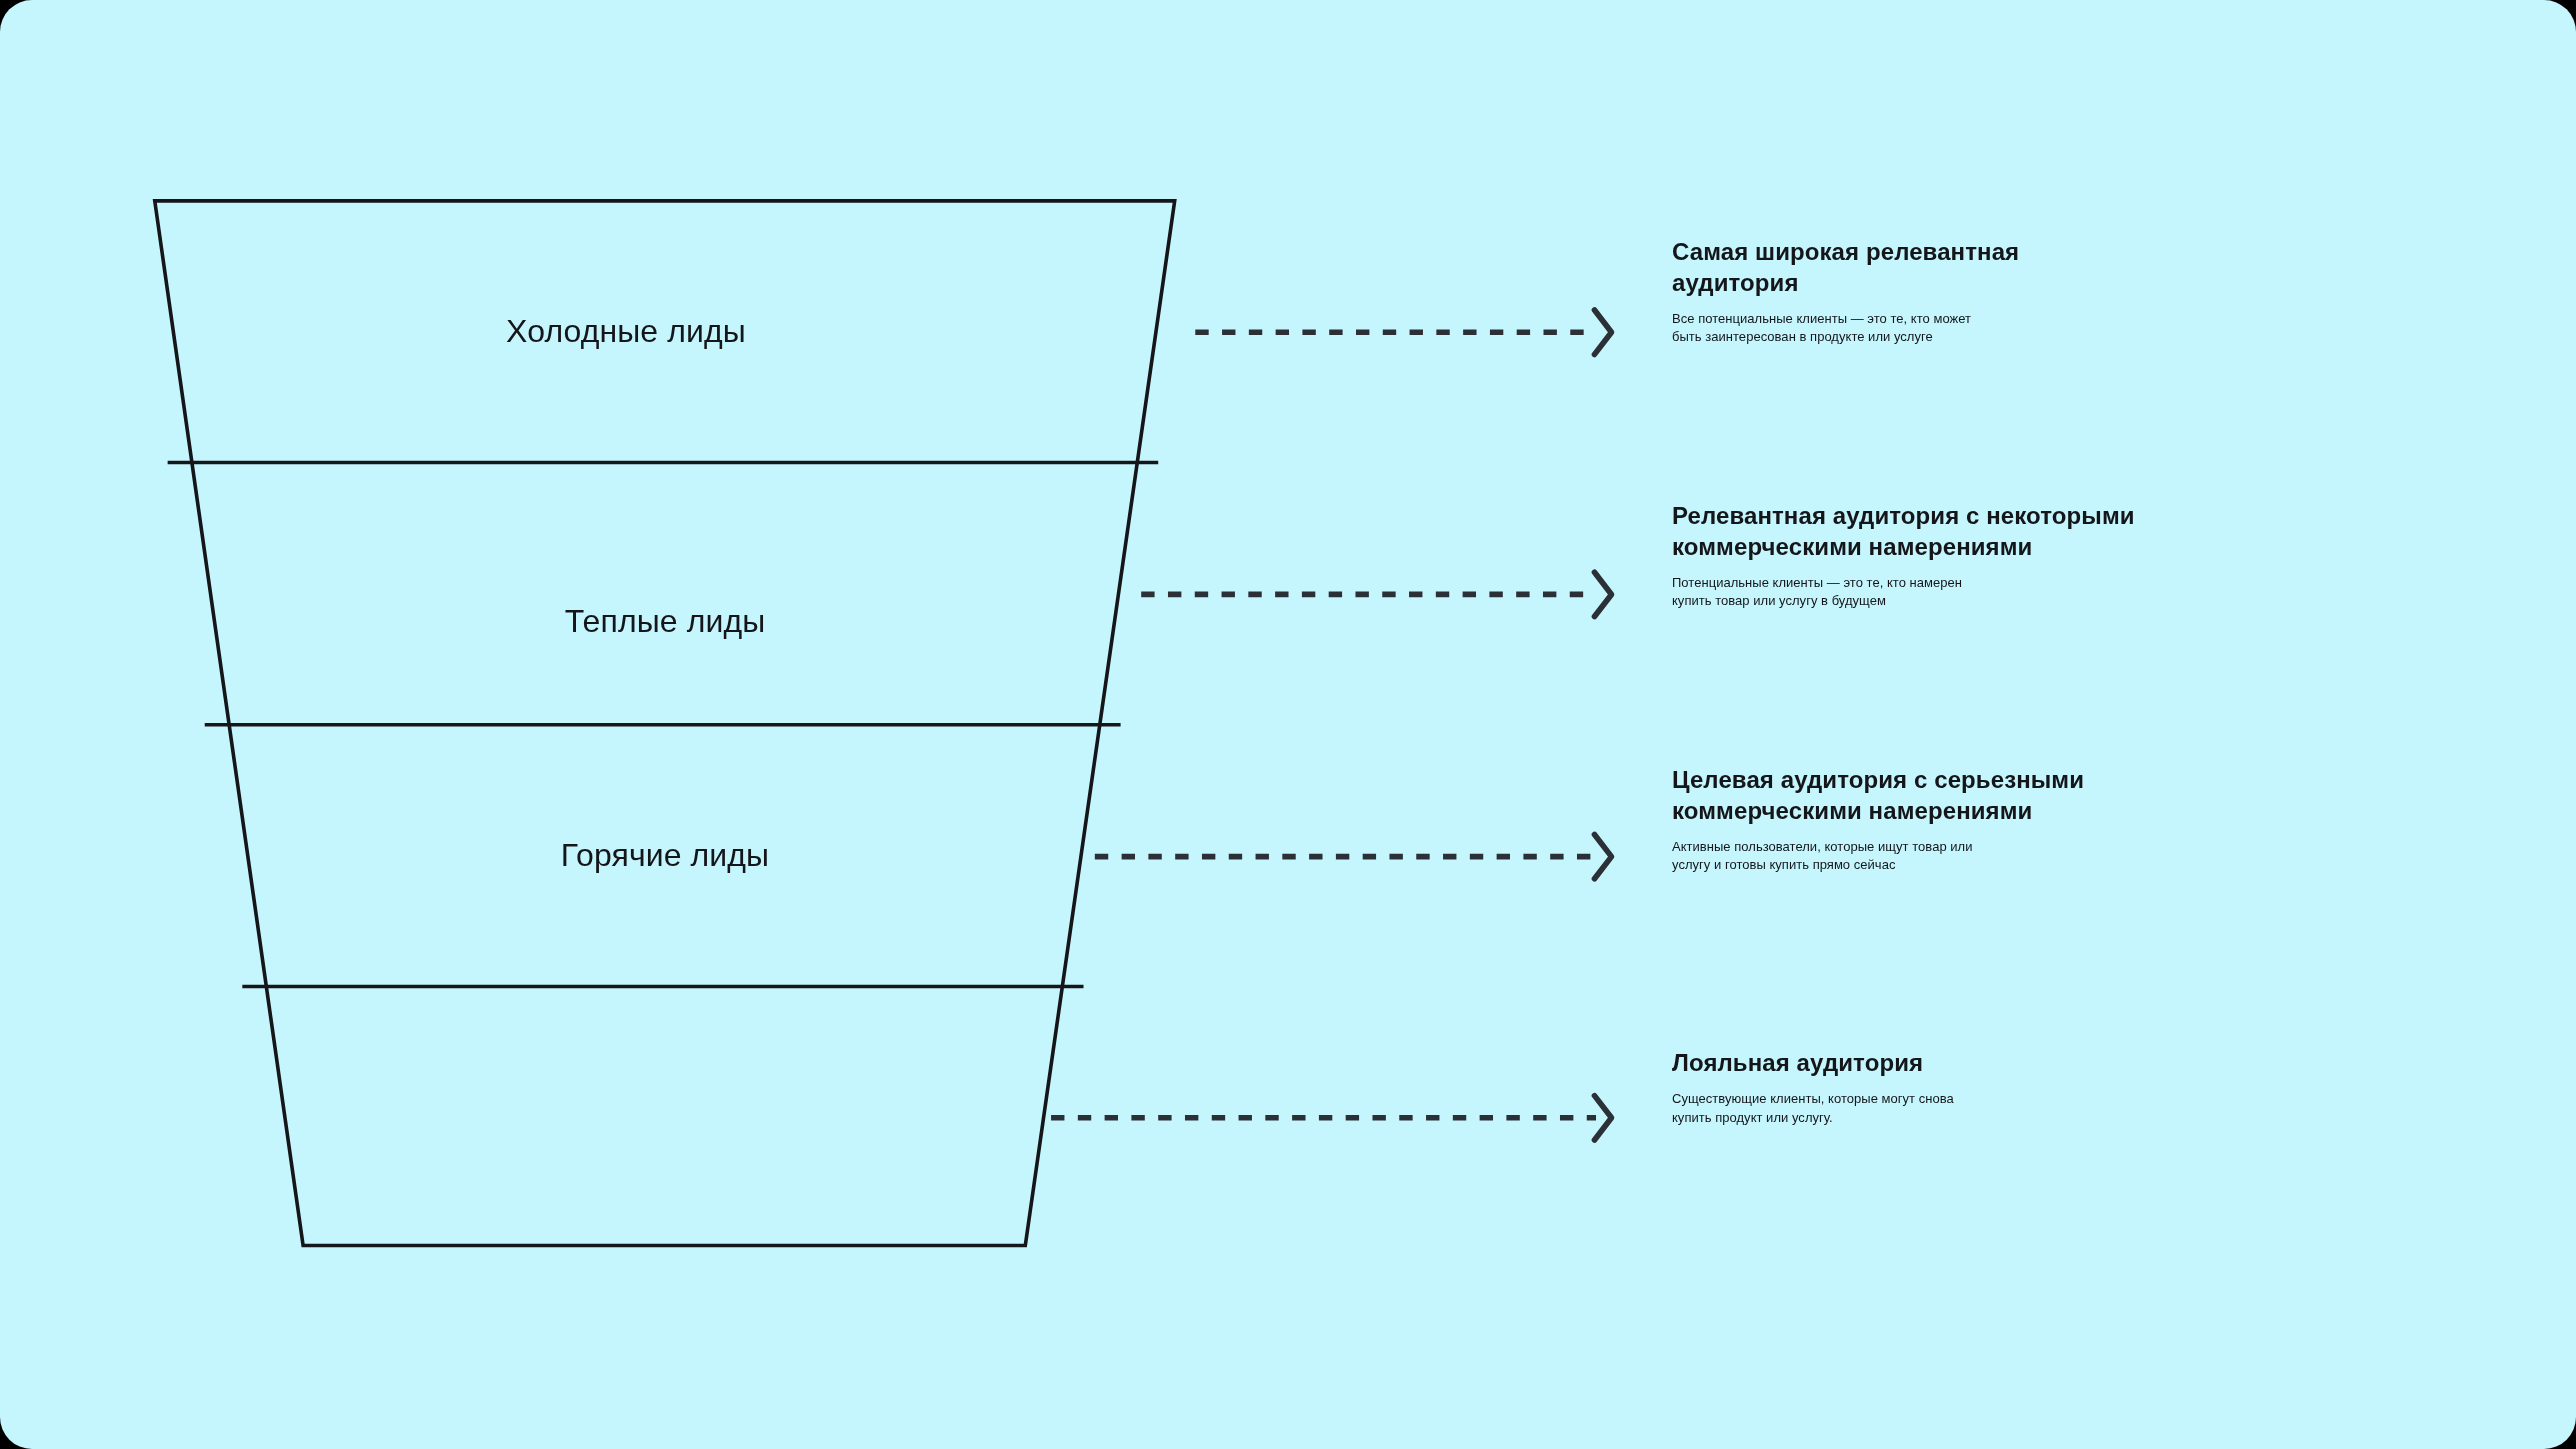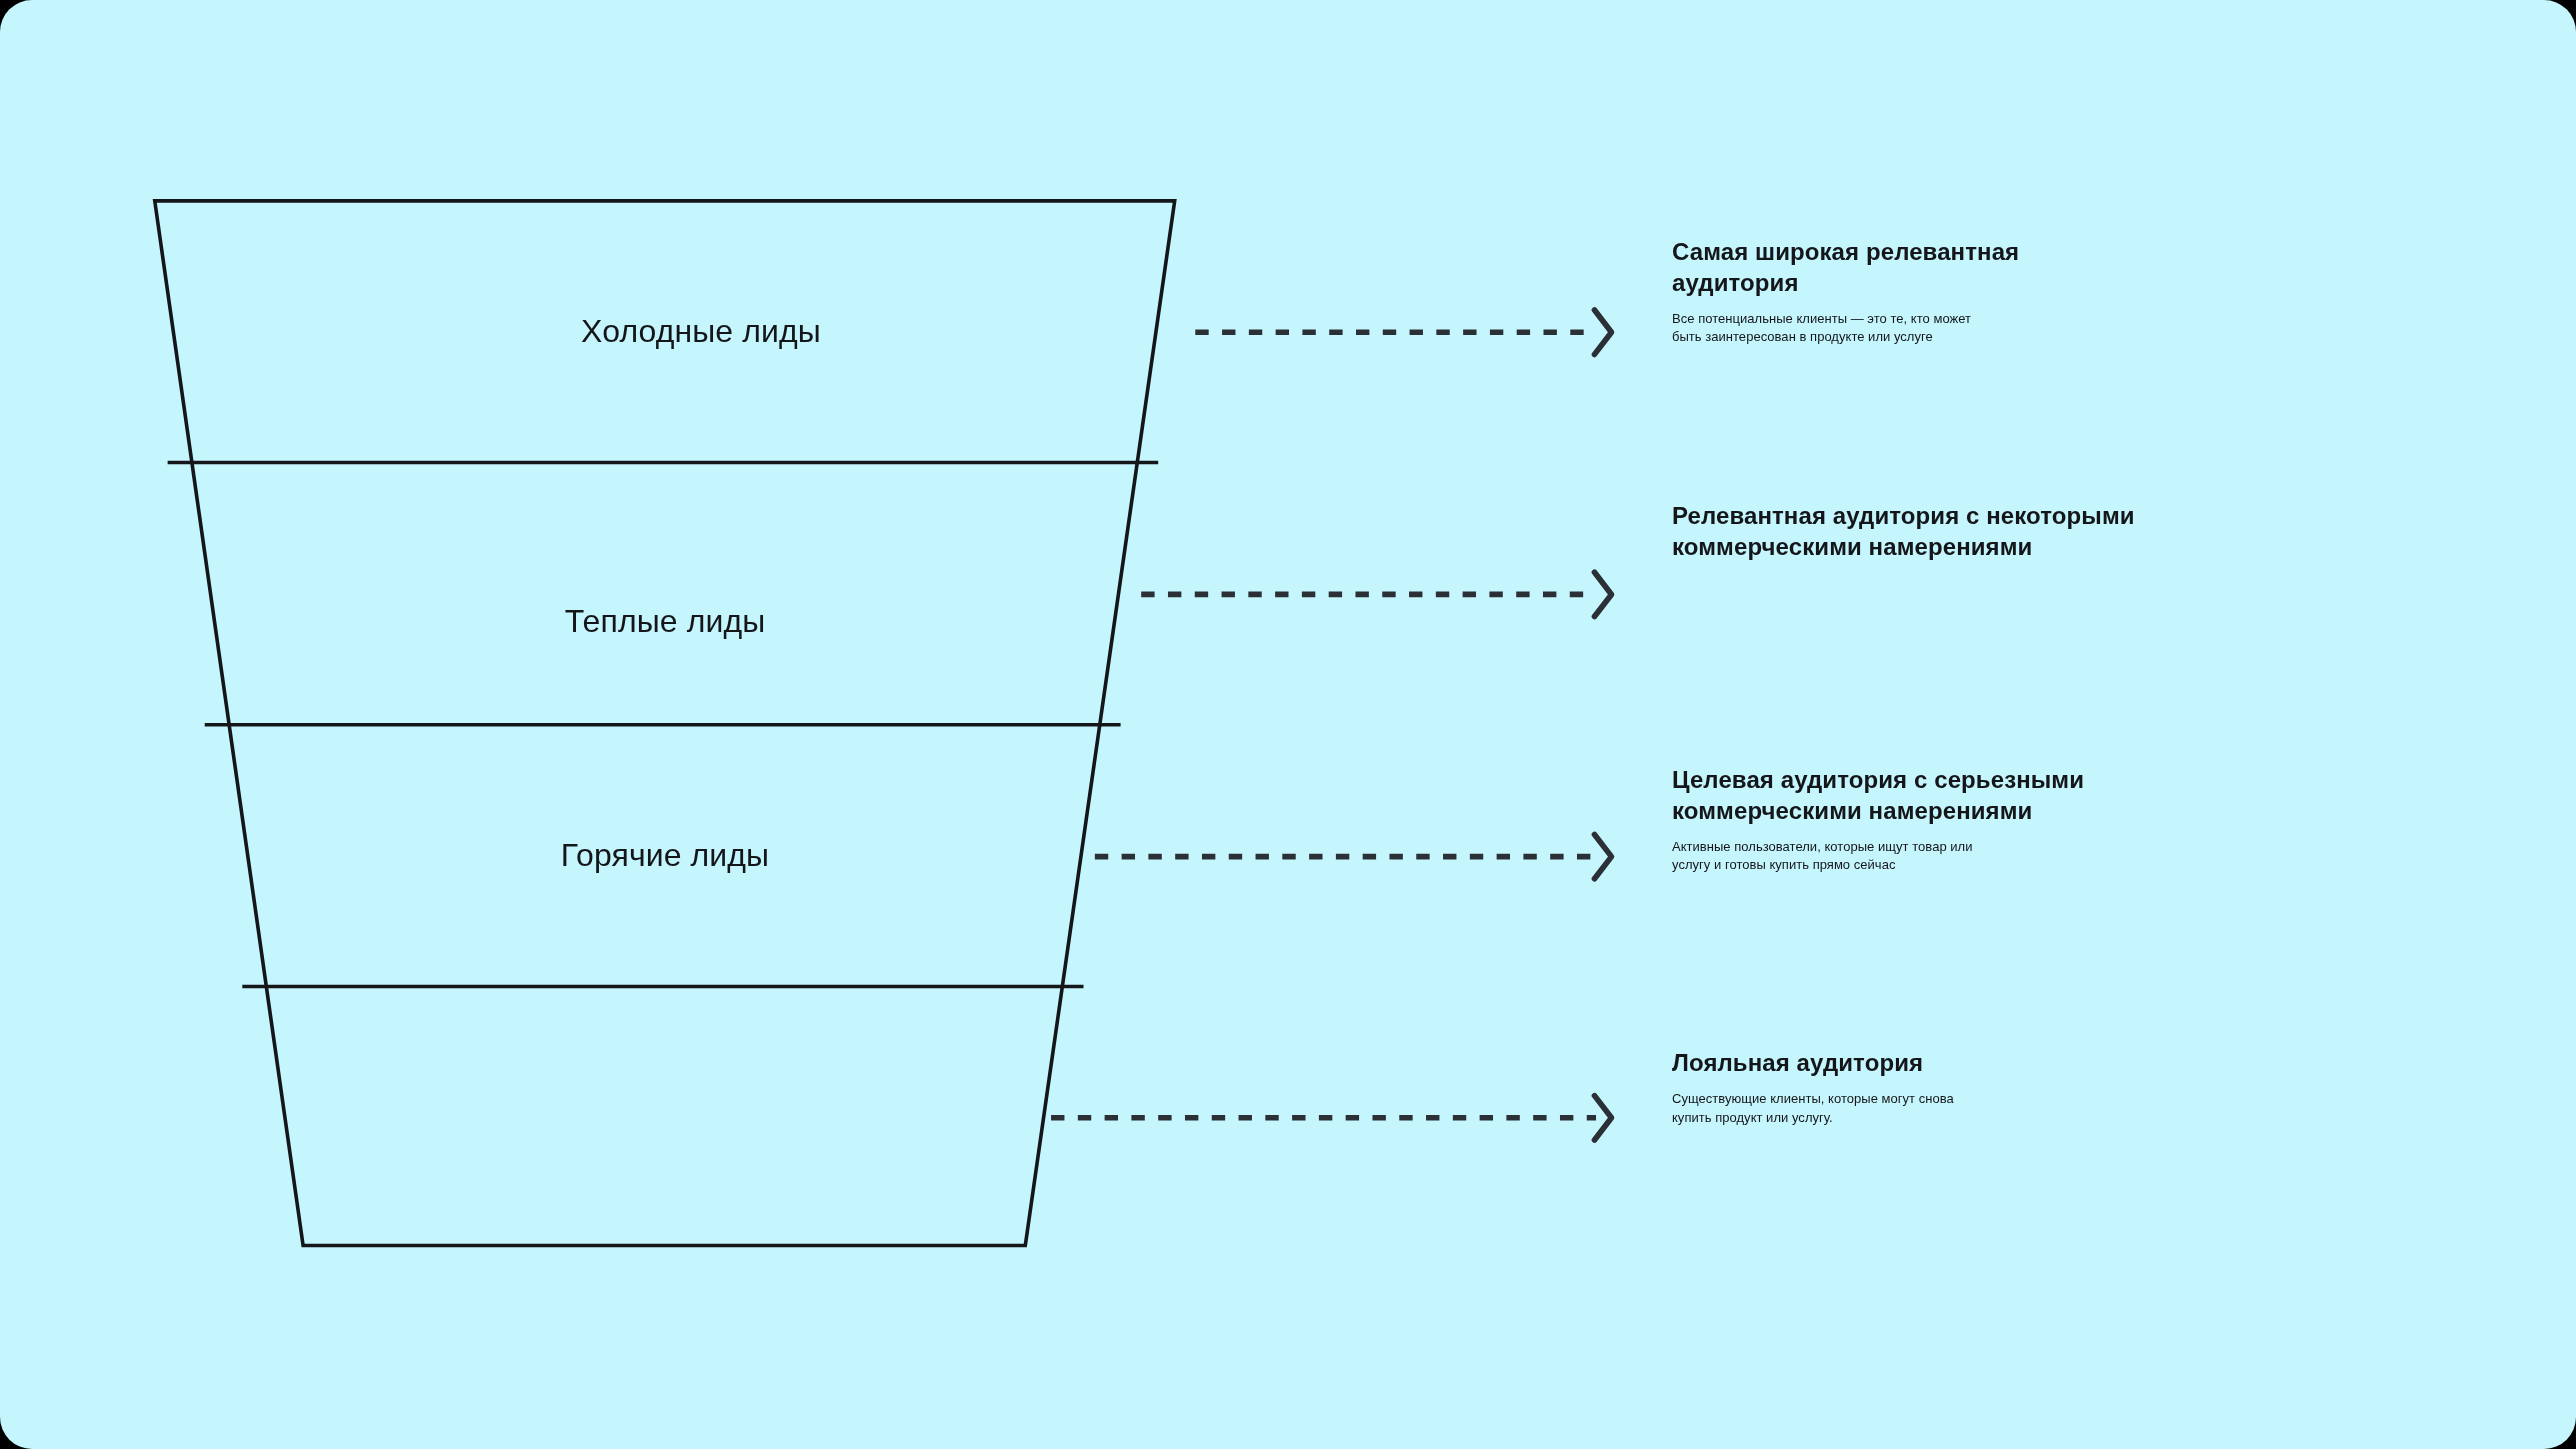--- a/index.html
+++ b/index.html
@@ -102,39 +102,41 @@
         <line x1="2125" y1="1663" x2="3098" y2="1663" stroke="#2B2F36" stroke-width="11" stroke-dasharray="26 26" stroke-linecap="butt"></line>
         <polyline points="3095,1620 3128,1663 3095,1706" fill="none" stroke="#2B2F36" stroke-width="11" stroke-linecap="round" stroke-linejoin="round"></polyline>
       </g>
       <g>
         <line x1="2040" y1="2170" x2="3098" y2="2170" stroke="#2B2F36" stroke-width="11" stroke-dasharray="26 26" stroke-linecap="butt"></line>
         <polyline points="3095,2127 3128,2170 3095,2213" fill="none" stroke="#2B2F36" stroke-width="11" stroke-linecap="round" stroke-linejoin="round"></polyline>
       </g>
     </g>
   </svg>
 
-  <div class="funnel-label" style="left:701px; top:332px;">Холодные лиды</div>
+  <div class="funnel-label" style="left:626px; top:332px;">Холодные лиды</div>
 
   <div class="funnel-label" style="left:665px; top:622px;">Теплые лиды</div>
 
   <div class="funnel-label" style="left:665px; top:856px;">Горячие лиды</div>
 
 
   <div id="info-column">
 
     <div class="info-block" style="top:237px;">
       <p class="info-title">Самая широкая релевантная
 аудитория</p>
       <p class="info-body">Все потенциальные клиенты — это те, кто может
 быть заинтересован в продукте или услуге</p>
     </div>
 
     <div class="info-block" style="top:501px;">
       <p class="info-title">Релевантная аудитория с некоторыми
 коммерческими намерениями</p>
+      <p class="info-body">Потенциальные клиенты — это те, кто намерен
+купить товар или услугу в будущем</p>
     </div>
 
     <div class="info-block" style="top:765px;">
       <p class="info-title">Целевая аудитория с серьезными
 коммерческими намерениями</p>
       <p class="info-body">Активные пользователи, которые ищут товар или
 услугу и готовы купить прямо сейчас</p>
     </div>
 
     <div class="info-block" style="top:1048px;">

